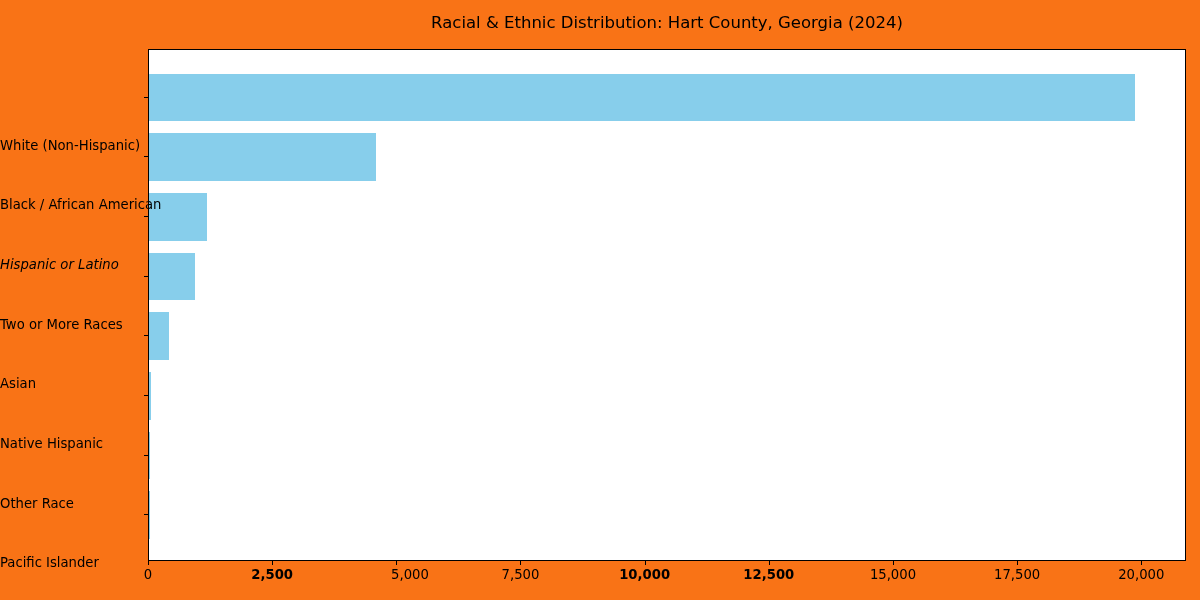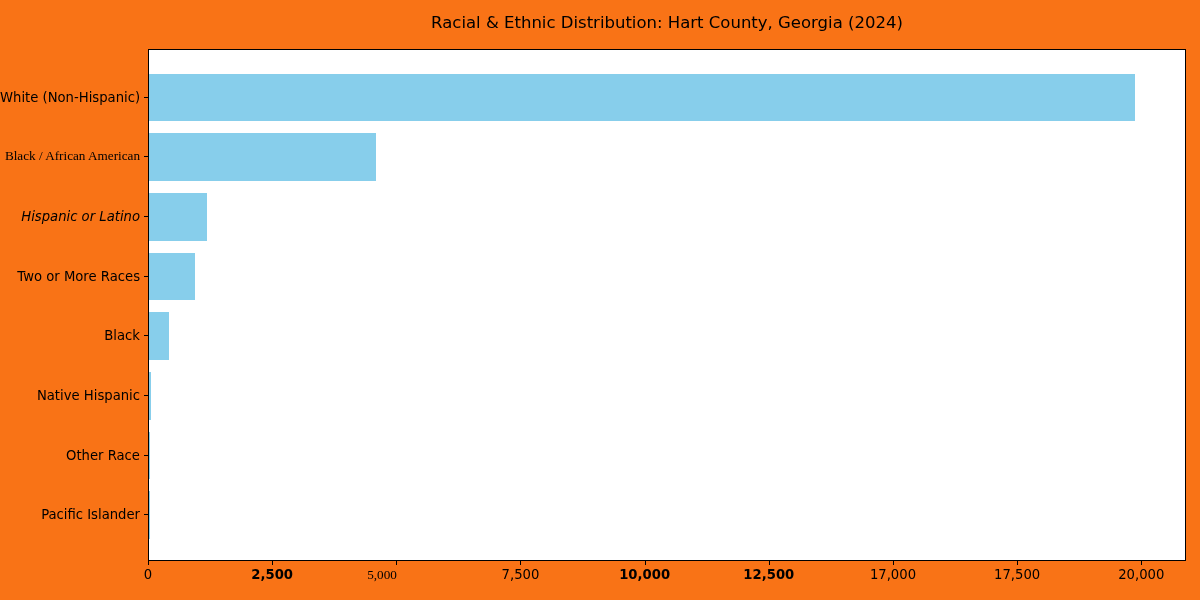--- a/index.html
+++ b/index.html
@@ -38,25 +38,25 @@
   }
   .bar {
     position: absolute;
     left: 0;
     height: 48px;
   }
   .y-label {
     position: absolute;
     left: 0;
     width: 140px;
-    text-align: right;
     transform: translateY(-50%);
     font-size: 13.2px;
     color: #000000;
     white-space: nowrap;
+    margin-top: 48px;
   }
   .y-tick {
     position: absolute;
     left: 144px;
     width: 4px;
     height: 1px;
     background: #000000;
   }
   .x-tick {
     position: absolute;
@@ -89,48 +89,48 @@
         <div class="bar" style="top: 262.43px; height: 47.7px; width: 1.88995%; background: rgb(135, 206, 235);"></div>
         <div class="bar" style="top: 322.1px; height: 47.7px; width: 0.215311%; background: rgb(135, 206, 235);"></div>
         <div class="bar" style="top: 381.77px; height: 47.7px; width: 0.0717703%; background: rgb(135, 206, 235);"></div>
         <div class="bar" style="top: 441.44px; height: 47.7px; width: 0.0239234%; background: rgb(135, 206, 235);"></div>
       </div>
   </div>
 
   <div id="y-axis">
       <div class="y-label" style="top: 96.6px;">White (Non-Hispanic)</div>
       <div class="y-tick" style="top: 96.6px; background: rgb(0, 0, 0);"></div>
-      <div class="y-label" style="top: 156.27px; font-family: Liberation Serif, serif;">Black / African American</div>
+      <div class="y-label" style="top: 156.27px;">Black / African American</div>
       <div class="y-tick" style="top: 156.27px; background: rgb(0, 0, 0);"></div>
       <div class="y-label" style="top: 215.94px; font-style: italic;">Hispanic or Latino</div>
       <div class="y-tick" style="top: 215.94px; background: rgb(0, 0, 0);"></div>
       <div class="y-label" style="top: 275.61px;">Two or More Races</div>
       <div class="y-tick" style="top: 275.61px; background: rgb(0, 0, 0);"></div>
-      <div class="y-label" style="top: 335.28px;">Black</div>
+      <div class="y-label" style="top: 335.28px;">Asian</div>
       <div class="y-tick" style="top: 335.28px; background: rgb(0, 0, 0);"></div>
       <div class="y-label" style="top: 394.95px;">Native Hispanic</div>
       <div class="y-tick" style="top: 394.95px; background: rgb(0, 0, 0);"></div>
       <div class="y-label" style="top: 454.62px;">Other Race</div>
       <div class="y-tick" style="top: 454.62px; background: rgb(0, 0, 0);"></div>
       <div class="y-label" style="top: 514.29px;">Pacific Islander</div>
       <div class="y-tick" style="top: 514.29px; background: rgb(0, 0, 0);"></div>
     </div>
   <div id="x-axis">
       <div class="x-tick" style="left: 148px; background: rgb(0, 0, 0);"></div>
       <div class="x-tick-label" style="left: 148px;">0</div>
       <div class="x-tick" style="left: 272.163px; background: rgb(0, 0, 0);"></div>
       <div class="x-tick-label" style="left: 272.163px; font-weight: bold;">2,500</div>
       <div class="x-tick" style="left: 396.325px; background: rgb(0, 0, 0);"></div>
-      <div class="x-tick-label" style="left: 382px; font-family: Liberation Serif, serif;">5,000</div>
+      <div class="x-tick-label" style="left: 410px;">5,000</div>
       <div class="x-tick" style="left: 520.488px; background: rgb(0, 0, 0);"></div>
       <div class="x-tick-label" style="left: 520.488px;">7,500</div>
       <div class="x-tick" style="left: 644.651px; background: rgb(0, 0, 0);"></div>
       <div class="x-tick-label" style="left: 644.651px; font-weight: bold;">10,000</div>
       <div class="x-tick" style="left: 768.813px; background: rgb(0, 0, 0);"></div>
       <div class="x-tick-label" style="left: 768.813px; font-weight: bold;">12,500</div>
       <div class="x-tick" style="left: 892.976px; background: rgb(0, 0, 0);"></div>
-      <div class="x-tick-label" style="left: 892.976px;">17,000</div>
+      <div class="x-tick-label" style="left: 892.976px;">15,000</div>
       <div class="x-tick" style="left: 1017.14px; background: rgb(0, 0, 0);"></div>
       <div class="x-tick-label" style="left: 1017.14px; text-align: center;">17,500</div>
       <div class="x-tick" style="left: 1141.3px; background: rgb(0, 0, 0);"></div>
       <div class="x-tick-label" style="left: 1141.3px;">20,000</div>
     </div>
 </div>
 
 </body></html>

